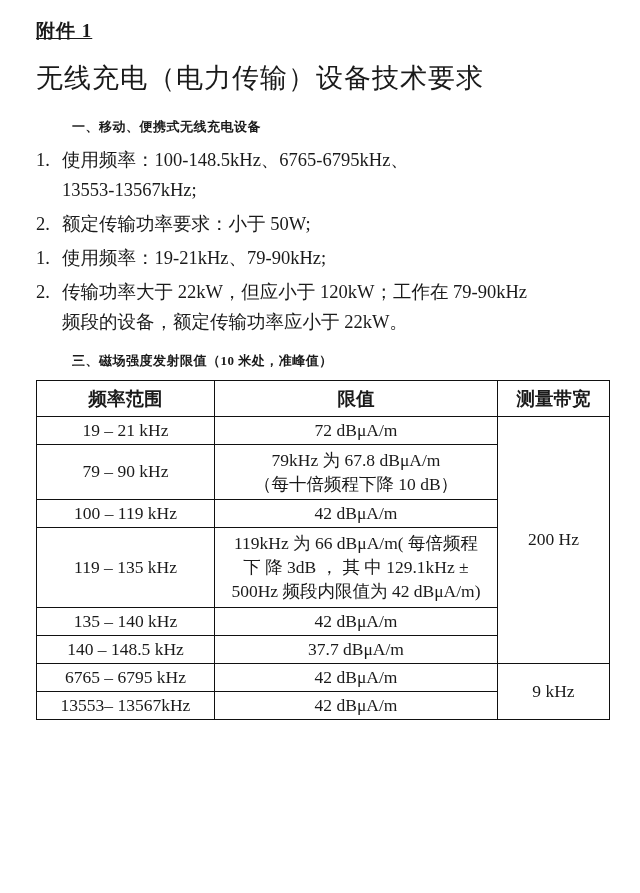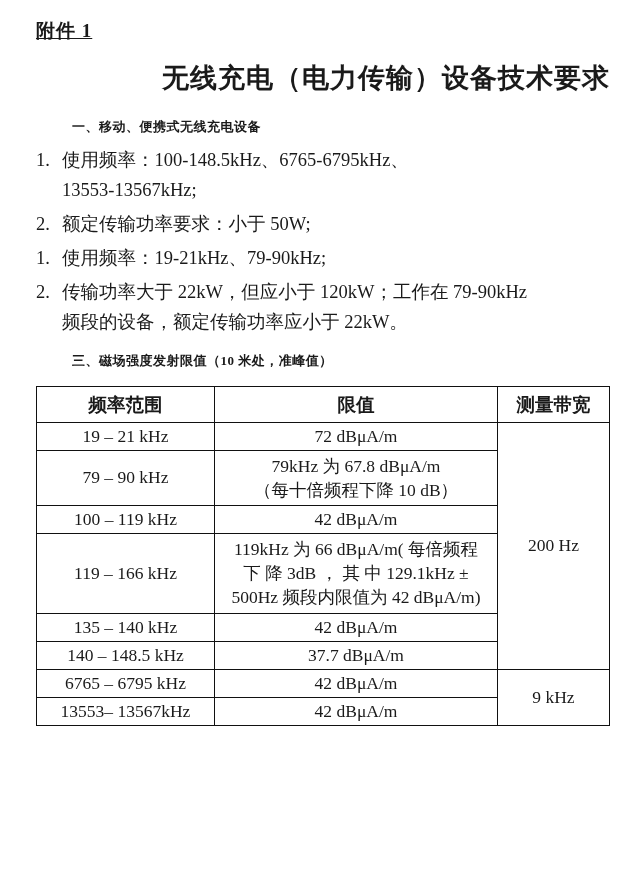--- a/index.html
+++ b/index.html
@@ -22,23 +22,23 @@
     padding: 18px 30px 0 36px;
   }
   .attach-label {
     font-size: 19px;
     font-weight: bold;
     letter-spacing: 1px;
     margin: 0 0 16px 0;
     text-decoration: underline;
   }
   .doc-title {
-    text-align: right;
+    text-align: left;
     font-size: 27px;
-    font-weight: bold;
+    font-weight: normal;
     letter-spacing: 1px;
     margin: 8px 0 22px 0;
   }
   .section-heading {
     font-size: 13px;
     font-weight: bold;
     margin: 14px 0 10px 0;
     padding-left: 36px;
     letter-spacing: 0.5px;
   }
@@ -57,21 +57,21 @@
   }
   .item .txt {
     flex: 1 1 auto;
   }
   .item .txt .line {
     display: block;
   }
   table.limits {
     width: 100%;
     border-collapse: collapse;
-    margin-top: 16px;
+    margin-top: 10px;
     font-size: 17.5px;
     table-layout: fixed;
   }
   table.limits td, table.limits th {
     border: 1px solid #111;
     padding: 3px 4px;
     text-align: center;
     vertical-align: middle;
     font-weight: normal;
   }
@@ -154,21 +154,21 @@
         <td class="cell-multiline">
           <div>79kHz 为 67.8 dBμA/m</div>
           <div>（每十倍频程下降 10 dB）</div>
         </td>
       </tr>
       <tr>
         <td class="nowrap">100 – 119 kHz</td>
         <td>42 dBμA/m</td>
       </tr>
       <tr>
-        <td class="nowrap">119 – 166 kHz</td>
+        <td class="nowrap">119 – 135 kHz</td>
         <td class="cell-multiline">
           <div>119kHz 为 66 dBμA/m( 每倍频程</div>
           <div>下 降 3dB ， 其 中 129.1kHz ±</div>
           <div>500Hz 频段内限值为 42 dBμA/m)</div>
         </td>
       </tr>
       <tr>
         <td class="nowrap">135 – 140 kHz</td>
         <td>42 dBμA/m</td>
       </tr>

